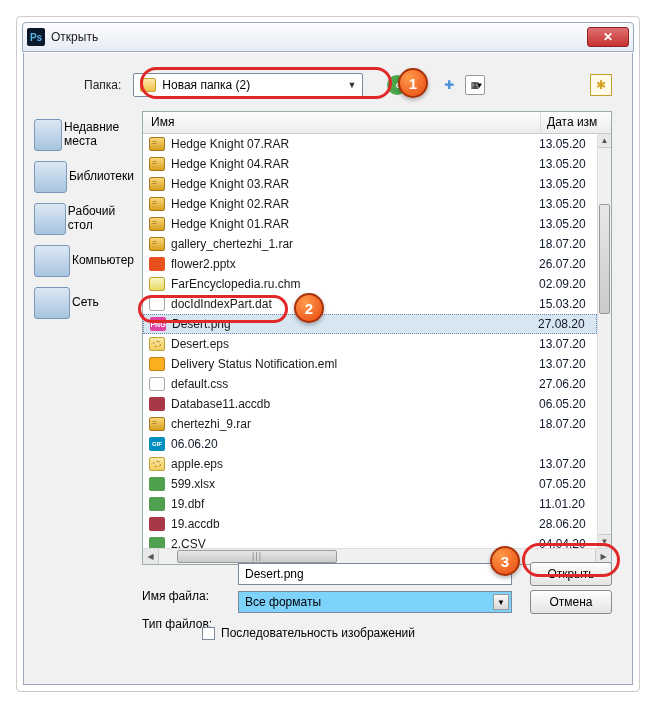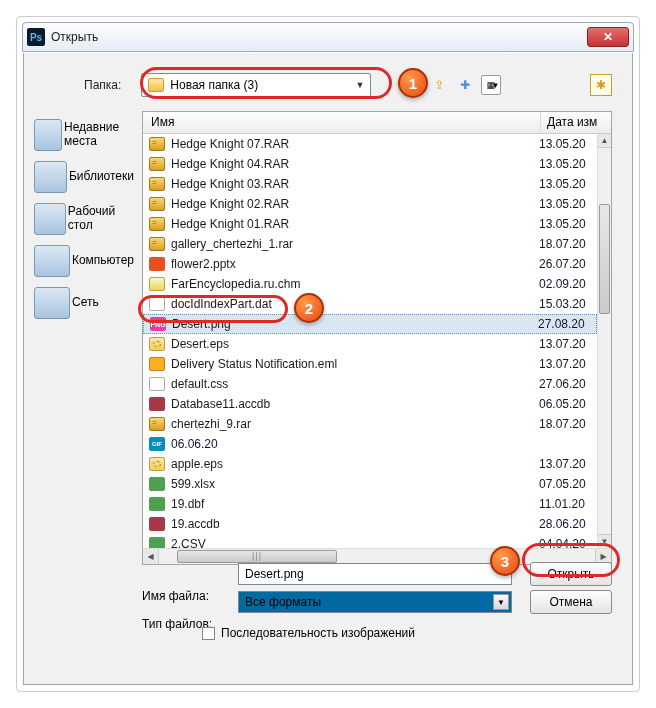--- a/index.html
+++ b/index.html
@@ -3,21 +3,21 @@
 <meta charset="utf-8">
 <style>
 * { box-sizing: border-box; margin: 0; padding: 0; font-family: "Segoe UI", Tahoma, sans-serif; font-size: 12px; }
 body { background: #fff; width: 656px; height: 708px; position: relative; }
 .outer-border { position: absolute; top: 16px; left: 16px; right: 16px; bottom: 16px; border: 1px solid #ccc; border-radius: 4px; }
 .titlebar { position: absolute; top: 22px; left: 22px; right: 22px; height: 30px; background: linear-gradient(#fdfdfe,#e6ebf4); border: 1px solid #9aa7b8; border-radius: 4px 4px 0 0; display: flex; align-items: center; padding: 0 4px; }
 .titlebar .ps-icon { width: 18px; height: 18px; background: #0a1a2a; color: #5cb3e8; font-weight: bold; font-size: 10px; display: flex; align-items: center; justify-content: center; border-radius: 2px; margin-right: 6px; }
 .titlebar .title { flex: 1; color: #1a1a1a; }
 .close-btn { width: 42px; height: 20px; background: linear-gradient(#e07070,#c83232); border: 1px solid #8a2424; border-radius: 3px; display: flex; align-items: center; justify-content: center; color: #fff; font-weight: bold; }
 .dialog-body { position: absolute; top: 53px; left: 23px; right: 23px; bottom: 23px; background: #f1f1f1; border: 1px solid #9aa7b8; border-top: none; }
-.row-folder { position: absolute; top: 18px; left: 60px; right: 20px; height: 28px; display: flex; align-items: center; gap: 20px; }
+.row-folder { position: absolute; top: 18px; left: 60px; right: 20px; height: 28px; display: flex; align-items: center; gap: 12px; }
 .lbl { color: #222; }
 .folder-combo { position: relative; flex: 0 0 230px; height: 24px; background: #fff; border: 1px solid #7a8a9a; border-radius: 2px; display: flex; align-items: center; padding: 0 6px; }
 .folder-combo .ficon { width: 16px; height: 14px; background: linear-gradient(#ffe9a8,#f0c24a); border: 1px solid #c9a030; border-radius: 2px; margin-right: 6px; }
 .folder-combo .ftxt { flex: 1; }
 .folder-combo .arrow { color: #333; font-size: 9px; }
 .toolbar-icons { display: flex; gap: 6px; margin-left: 12px; }
 .tb-icon { width: 20px; height: 20px; border-radius: 2px; display: flex; align-items: center; justify-content: center; }
 .tb-back { background: #4aa84a; border-radius: 50%; color: #fff; font-weight: bold; }
 .tb-up { color: #e8a020; }
 .tb-new { color: #4a90d8; }
@@ -64,21 +64,21 @@
 .hscroll .hthumb::after { content: "|||"; position: absolute; left: 50%; top: 0; transform: translateX(-50%); font-size: 9px; color: #888; letter-spacing: 1px; }
 .hscroll .harr { position: absolute; top: 0; bottom: 0; width: 16px; background: #e8e8e8; text-align: center; font-size: 8px; color: #555; line-height: 16px; }
 .hscroll .harr.l { left: 0; border-right: 1px solid #ccc; }
 .hscroll .harr.r { right: 0; border-left: 1px solid #ccc; }
 .highlight-2 { position: absolute; top: 242px; left: 114px; width: 150px; height: 28px; border: 3px solid #e02828; border-radius: 14px; pointer-events: none; }
 .badge-2 { top: 240px; left: 270px; }
 .bottom-area { position: absolute; left: 118px; right: 20px; bottom: 14px; height: 110px; }
 .row-input { display: flex; align-items: center; height: 28px; gap: 10px; }
 .row-input .ilbl { width: 86px; margin-top: 44px; }
 .txt-input { flex: 1; height: 22px; background: #fff; border: 1px solid #7a8a9a; padding: 0 6px; display: flex; align-items: center; }
-.combo-input { flex: 1; height: 22px; background: #0369a1; border: 1px solid #7a8a9a; padding: 0 6px; display: flex; align-items: center; position: relative; }
+.combo-input { flex: 1; height: 22px; background: #7dd3fc; border: 1px solid #7a8a9a; padding: 0 6px; display: flex; align-items: center; position: relative; }
 .combo-input .carrow { position: absolute; right: 2px; top: 2px; bottom: 2px; width: 16px; background: linear-gradient(#f8f8f8,#d8d8d8); border: 1px solid #999; display: flex; align-items: center; justify-content: center; font-size: 8px; }
 .btn { width: 82px; height: 24px; background: linear-gradient(#fdfdfd,#e4e4e4); border: 1px solid #8a8a8a; border-radius: 3px; display: flex; align-items: center; justify-content: center; margin-left: 8px; }
 .chk-row { margin-top: 10px; display: flex; align-items: center; gap: 6px; padding-left: 60px; }
 .chk { width: 13px; height: 13px; background: #fff; border: 1px solid #7a8a9a; }
 .highlight-3 { position: absolute; bottom: 107px; right: 12px; width: 98px; height: 34px; border: 3px solid #e02828; border-radius: 17px; pointer-events: none; }
 .badge-3 { bottom: 108px; right: 112px; }
 </style>
 </head>
 <body>
 
@@ -91,21 +91,21 @@
     <span>✕</span>
   </div>
 </div>
 
 <div class="dialog-body">
 
   <div class="row-folder">
     <span class="lbl">Папка:</span>
     <div class="folder-combo">
       <div class="ficon"></div>
-      <span class="ftxt">Новая папка (3)</span>
+      <span class="ftxt">Новая папка (2)</span>
       <span class="arrow">▼</span>
     </div>
     <div class="toolbar-icons">
       <div class="tb-icon tb-back">‹</div>
       <div class="tb-icon tb-up">⇪</div>
       <div class="tb-icon tb-new">✚</div>
       <div class="tb-icon tb-view">▦▾</div>
     </div>
     <div class="tb-star">✱</div>
   </div>

